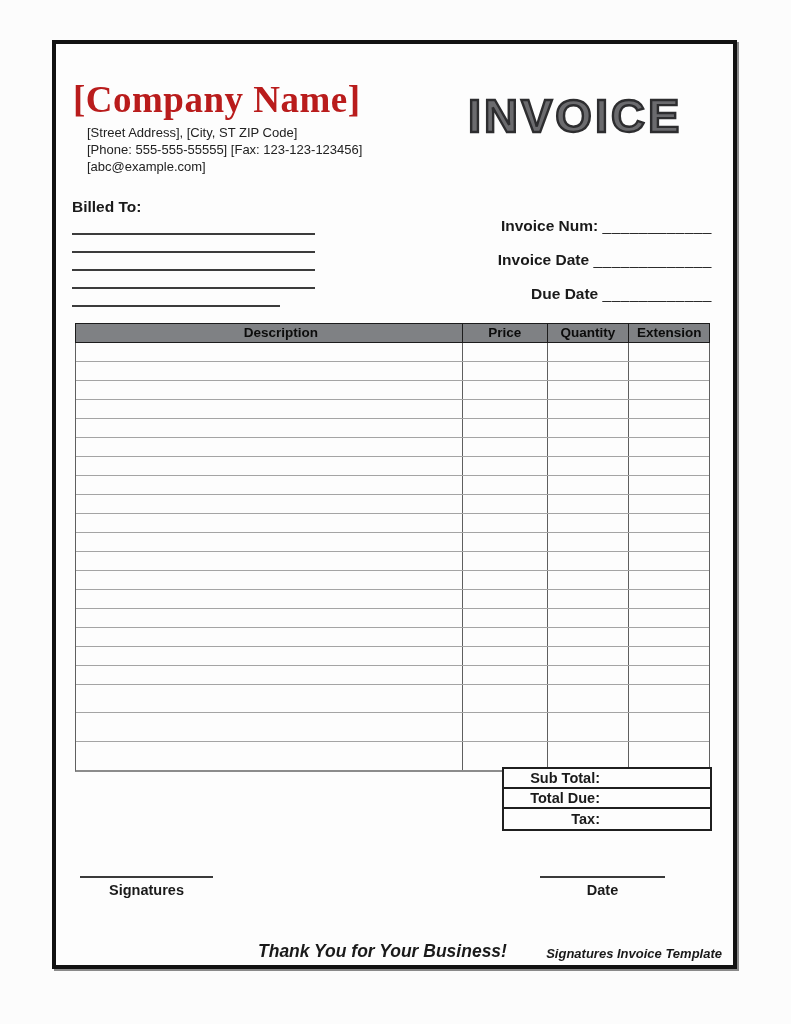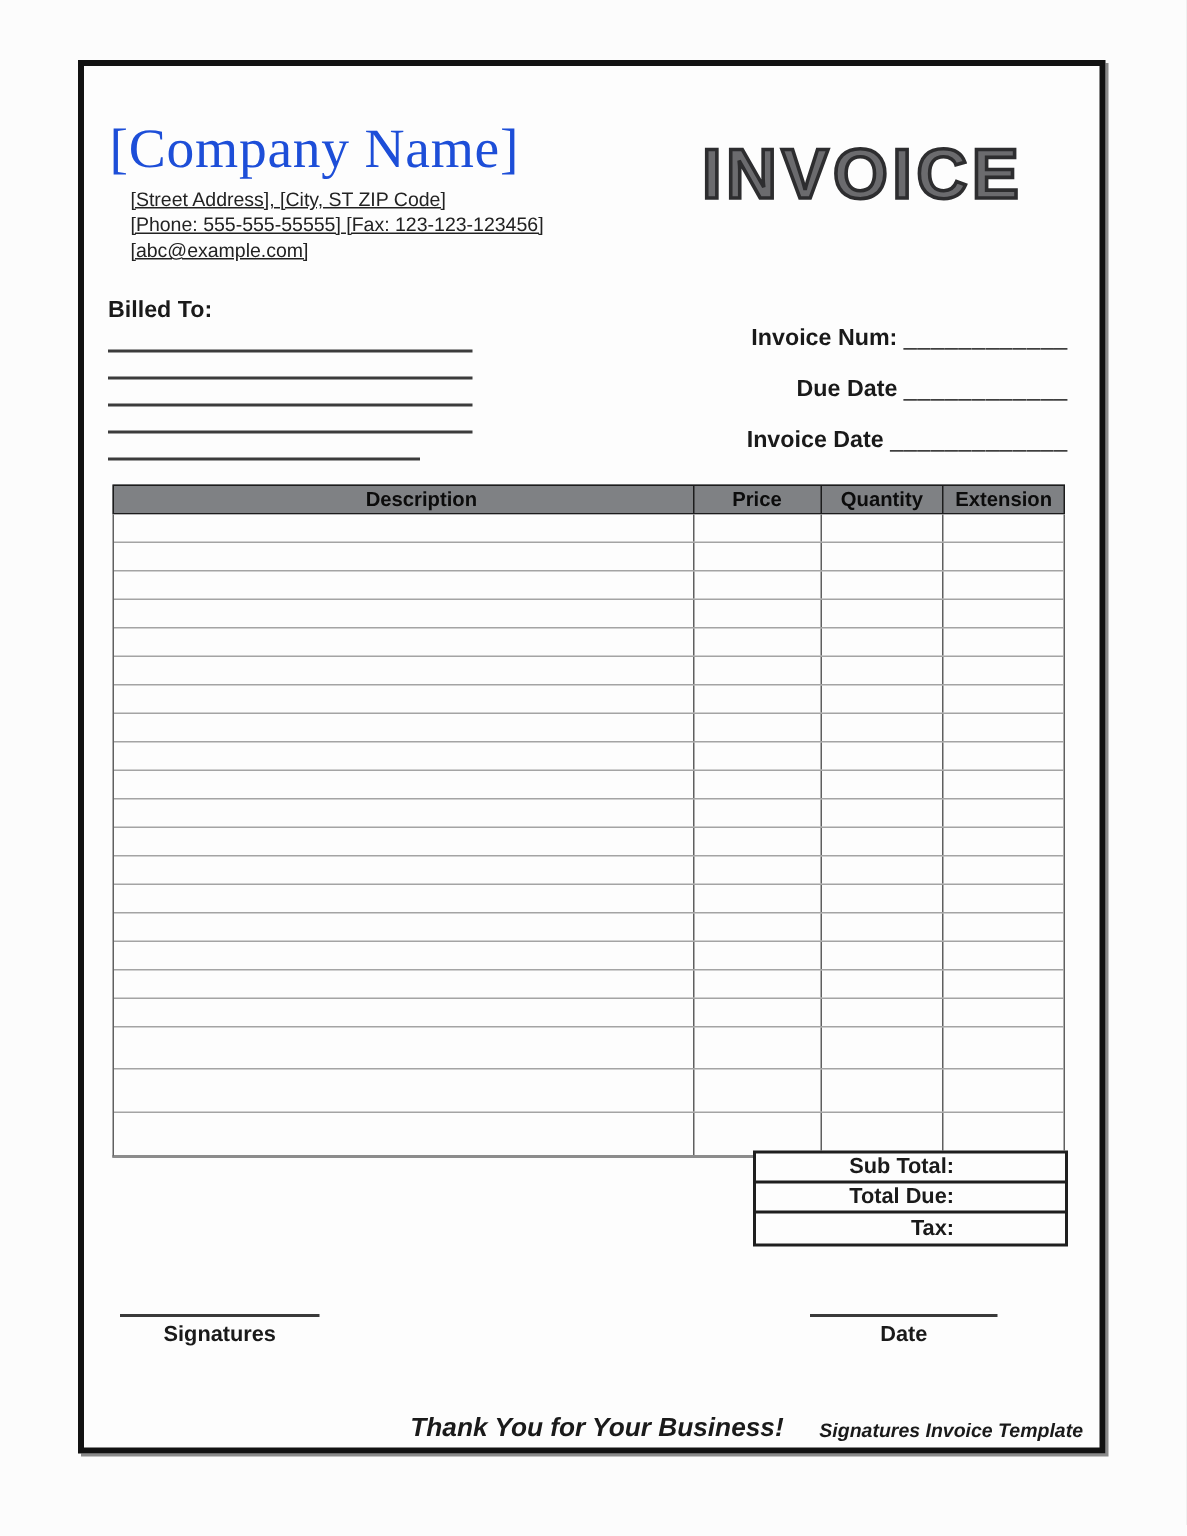--- a/index.html
+++ b/index.html
@@ -19,33 +19,32 @@
     left: 52px; top: 40px;
     width: 685px; height: 929px;
     border: 4px solid #121212;
     box-shadow: 2px 2px 0 rgba(0,0,0,0.45);
     background: #fdfdfd;
   }
   .company-name {
     position: absolute;
     left: 73px; top: 78px;
     font-family: "Liberation Serif", serif;
-    font-weight: 400;
+    font-weight: 700;
     font-size: 37px;
     letter-spacing: 0.5px;
-    color: #1d4ed8;
+    color: #b91c1c;
     white-space: nowrap;
   }
   .address-block {
     position: absolute;
     left: 87px; top: 124px;
     font-size: 13px;
     line-height: 17px;
     color: #222;
-    text-decoration: underline;
   }
   .invoice-title {
     position: absolute;
     left: 468px; top: 88px;
     font-size: 47px;
     font-weight: 700;
     letter-spacing: 3px;
     color: var(--invoice-fill, #6b6b6e);
     -webkit-text-stroke: 2.4px var(--invoice-outline, #2d2d2f);
     white-space: nowrap;
@@ -109,31 +108,29 @@
   .total-row { height: 20px; border-bottom: 2px solid #1f1f1f; display: flex; align-items: center; }
   .total-row:last-child { border-bottom: none; }
   .total-label {
     display: inline-block;
     width: 96px;
     text-align: right;
     font-weight: 700;
     font-size: 14.5px;
     line-height: 18px;
     white-space: nowrap;
-    margin-left: 36px;
   }
   .total-value { flex: 1; }
   .sig-line  { position: absolute; left: 80px;  top: 862px; width: 133px; height: 16px; border-bottom: 2px solid #3a3a3a; }
   .sig-label { position: absolute; left: 80px;  top: 882px; width: 133px; text-align: center; font-weight: 700; font-size: 14.5px; }
   .date-line { position: absolute; left: 540px; top: 862px; width: 125px; height: 16px; border-bottom: 2px solid #3a3a3a; }
   .date-label{ position: absolute; left: 540px; top: 882px; width: 125px; text-align: center; font-weight: 700; font-size: 14.5px; }
   .thank-you {
     position: absolute;
     left: 258px; top: 941px; width: 280px;
-    text-align: center;
     font-style: italic;
     font-weight: 700;
     font-size: 17.5px;
     white-space: nowrap;
   }
   .template-name {
     position: absolute;
     right: 69px; top: 946px;
     font-style: italic;
     font-weight: 700;
@@ -165,26 +162,26 @@
       <div class="bline"></div>
       <div class="bline short"></div>
     </div>
 
   <div class="invoice-meta">
     <div class="meta-row">
       <span>Invoice Num:</span>
       <span class="meta-blank">____________</span>
     </div>
     <div class="meta-row">
+      <span>Invoice Date</span>
+      <span class="meta-blank">_____________</span>
+    </div>
+    <div class="meta-row">
       <span>Due Date</span>
       <span class="meta-blank">____________</span>
-    </div>
-    <div class="meta-row">
-      <span>Invoice Date</span>
-      <span class="meta-blank">_____________</span>
     </div>
   </div>
 
   <div class="inv-table">
     <div class="thead">
       <div class="cell c1">Description</div>
       <div class="cell c2">Price</div>
       <div class="cell c3">Quantity</div>
       <div class="cell c4">Extension</div>
     </div>

